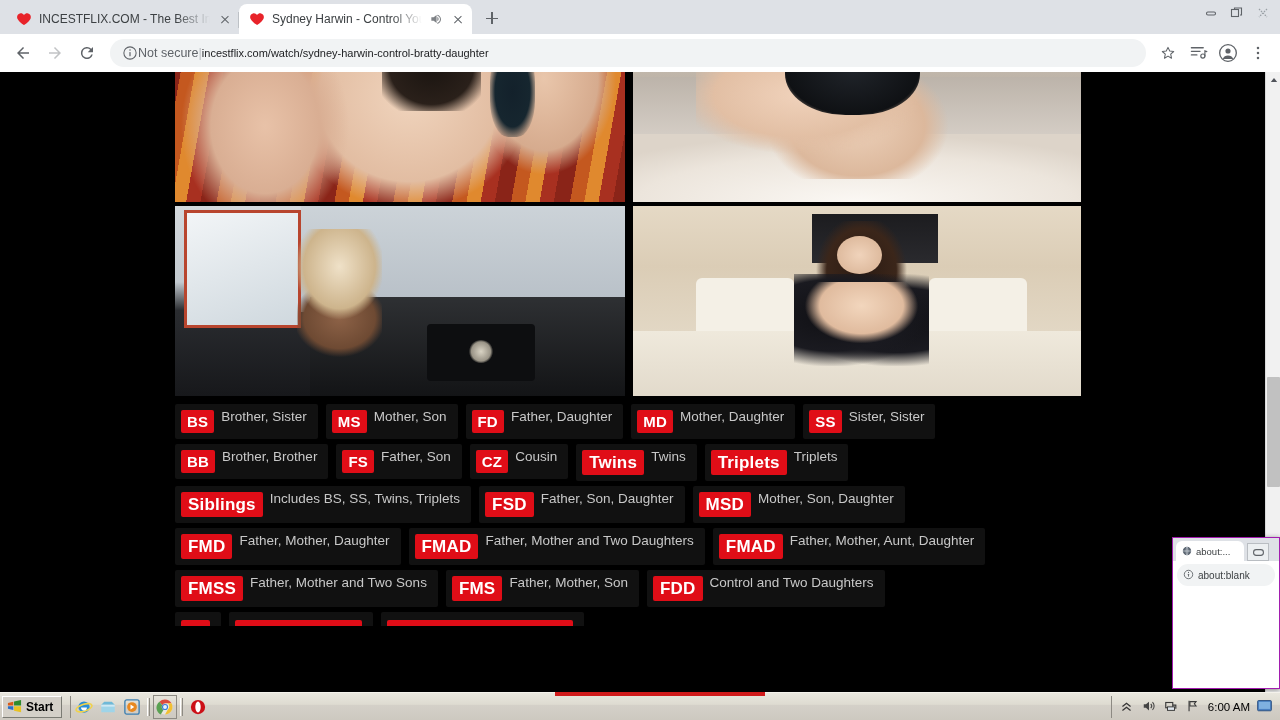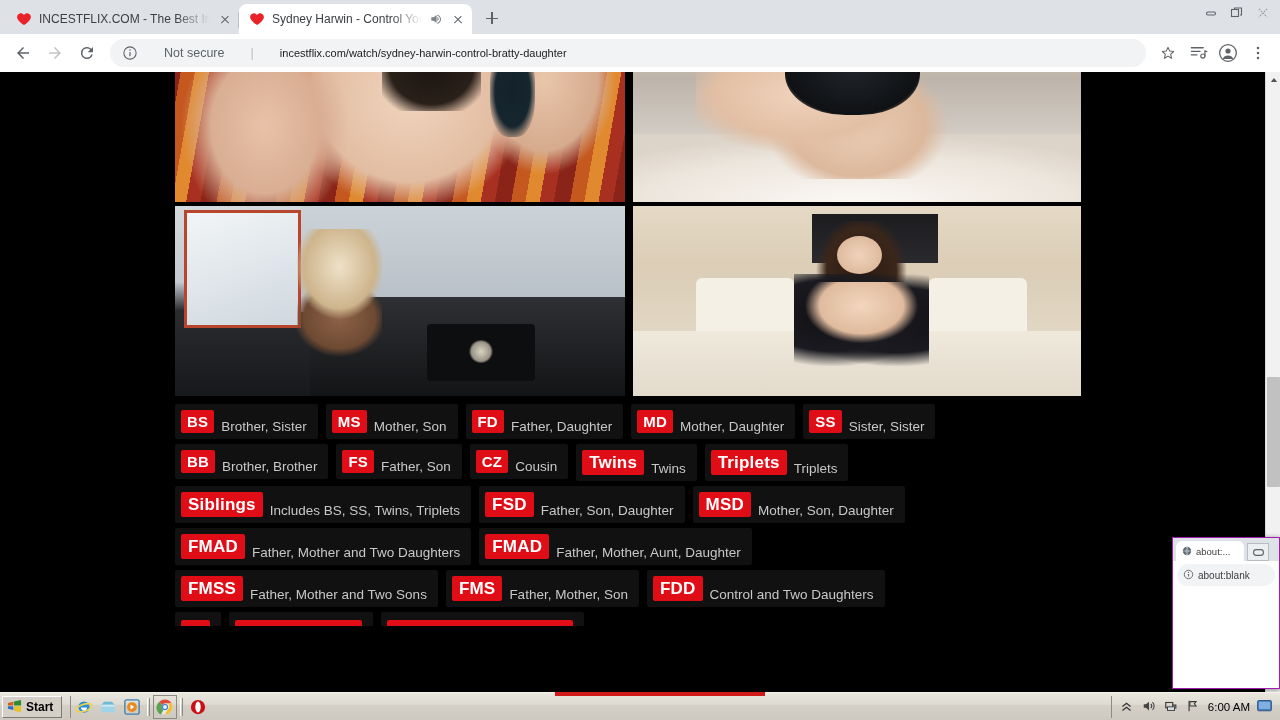--- a/index.html
+++ b/index.html
@@ -83,21 +83,21 @@
     border-bottom: 1px solid #ffffff;
   }
   .nav-btn {
     width:30px; height:30px; display:flex; align-items:center; justify-content:center;
     border-radius:50%; cursor:pointer; flex:0 0 30px;
   }
   .nav-btn.disabled { opacity: .38; }
   .omnibox {
     flex:1 1 auto; height:28px; background:#f1f3f4; border-radius:14px;
     display:flex; align-items:center; padding: 0 12px 0 12px; margin: 0 6px;
-    gap:26px; font-size:13px; color:#202124; overflow:hidden;
+    gap:0; font-size:13px; color:#202124; overflow:hidden;
   }
   .omnibox .info-ico { flex:0 0 16px; width:16px; height:16px; }
   .omnibox .notsecure { color:#5f6368; font-size:12.5px; white-space:nowrap; }
   .omnibox .sep { color:#bdc1c6; font-size:13px; }
   .omnibox .url { color:#202124; font-size:11px; white-space:nowrap; overflow:hidden; }
   .tb-icon { width:28px; height:28px; display:flex; align-items:center; justify-content:center;
     border-radius:50%; cursor:pointer; flex:0 0 28px; }
 
   
   .viewport {
@@ -178,21 +178,21 @@
   .ph4-body { position:absolute; left:38%; top:40%; width:26%; height:50%;
       background: radial-gradient(ellipse 55% 45% at 50% 25%, #f2d6bd 0%, #e0bb9e 65%, transparent 88%); }
   .ph4-lace { position:absolute; left:36%; top:36%; width:30%; height:48%;
       background: radial-gradient(ellipse at 28% 45%, #101014 0%, #1a1a20 50%, transparent 72%),
                   radial-gradient(ellipse at 76% 50%, #101014 0%, #1a1a20 50%, transparent 72%); }
 
   
   .tags { margin-top: 8px; width:910px; }
   .tag-row { display:flex; gap:8px; margin-bottom:5px; align-items:flex-start; }
   .tag {
-    display:flex; align-items:flex-end; gap:7px;
+    display:flex; align-items:flex-start; gap:7px;
     background:#111111; padding:6px 11px 6px 6px; border-radius:2px;
     cursor:pointer; white-space:nowrap;
   }
   .tag .abbr {
     background:#e00d17; color:#ffffff; font-weight:bold;
     font-size:15px; line-height:1; padding:4px 6px; border-radius:2px;
     letter-spacing:.2px;
   }
   .tag .desc { color:#c8c8c8; font-size:13.5px; line-height:1; }
   .tag.lg .abbr { font-size:17px; padding:4px 7px; }
@@ -485,20 +485,24 @@
                 <span class="desc">Father, Son, Daughter</span>
               </div>
               <div class="tag lg">
                 <span class="abbr">MSD</span>
                 <span class="desc">Mother, Son, Daughter</span>
               </div>
             </div>
 
             <div class="tag-row">
               <div class="tag lg">
+                <span class="abbr">FMD</span>
+                <span class="desc">Father, Mother, Daughter</span>
+              </div>
+              <div class="tag lg">
                 <span class="abbr">FMAD</span>
                 <span class="desc">Father, Mother and Two Daughters</span>
               </div>
               <div class="tag lg">
                 <span class="abbr">FMAD</span>
                 <span class="desc">Father, Mother, Aunt, Daughter</span>
               </div>
             </div>
 
             <div class="tag-row">

